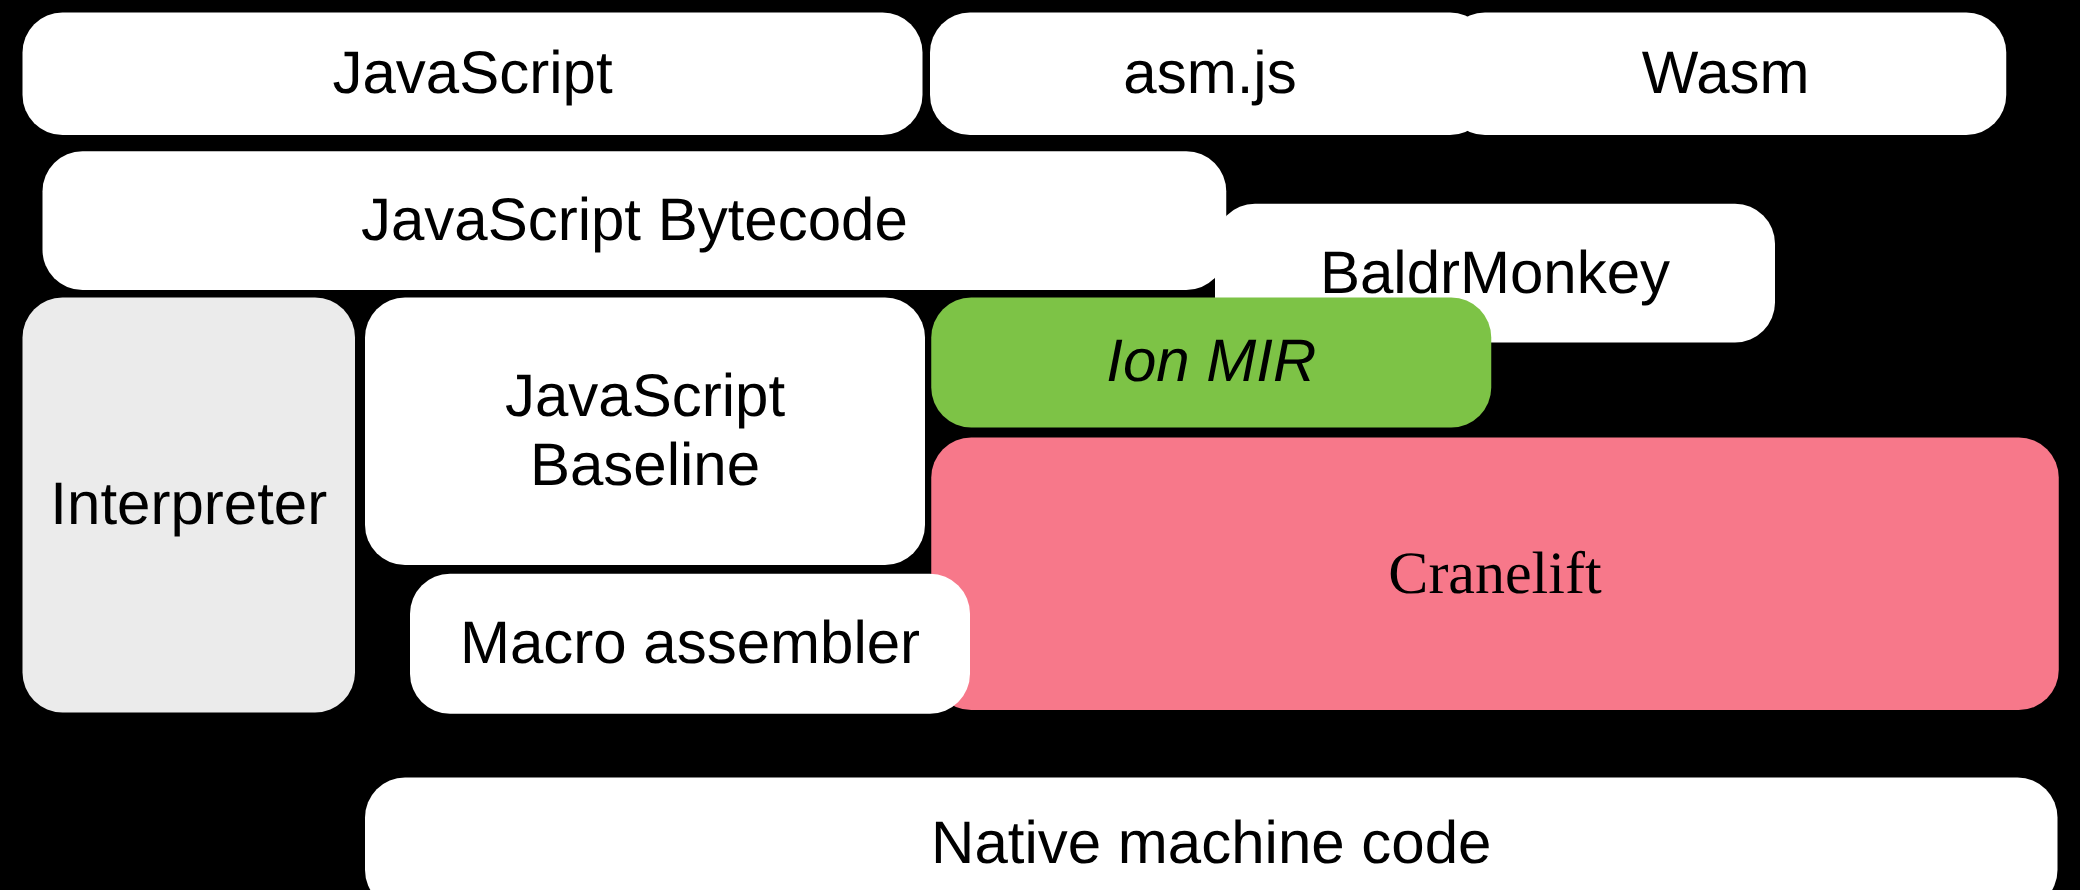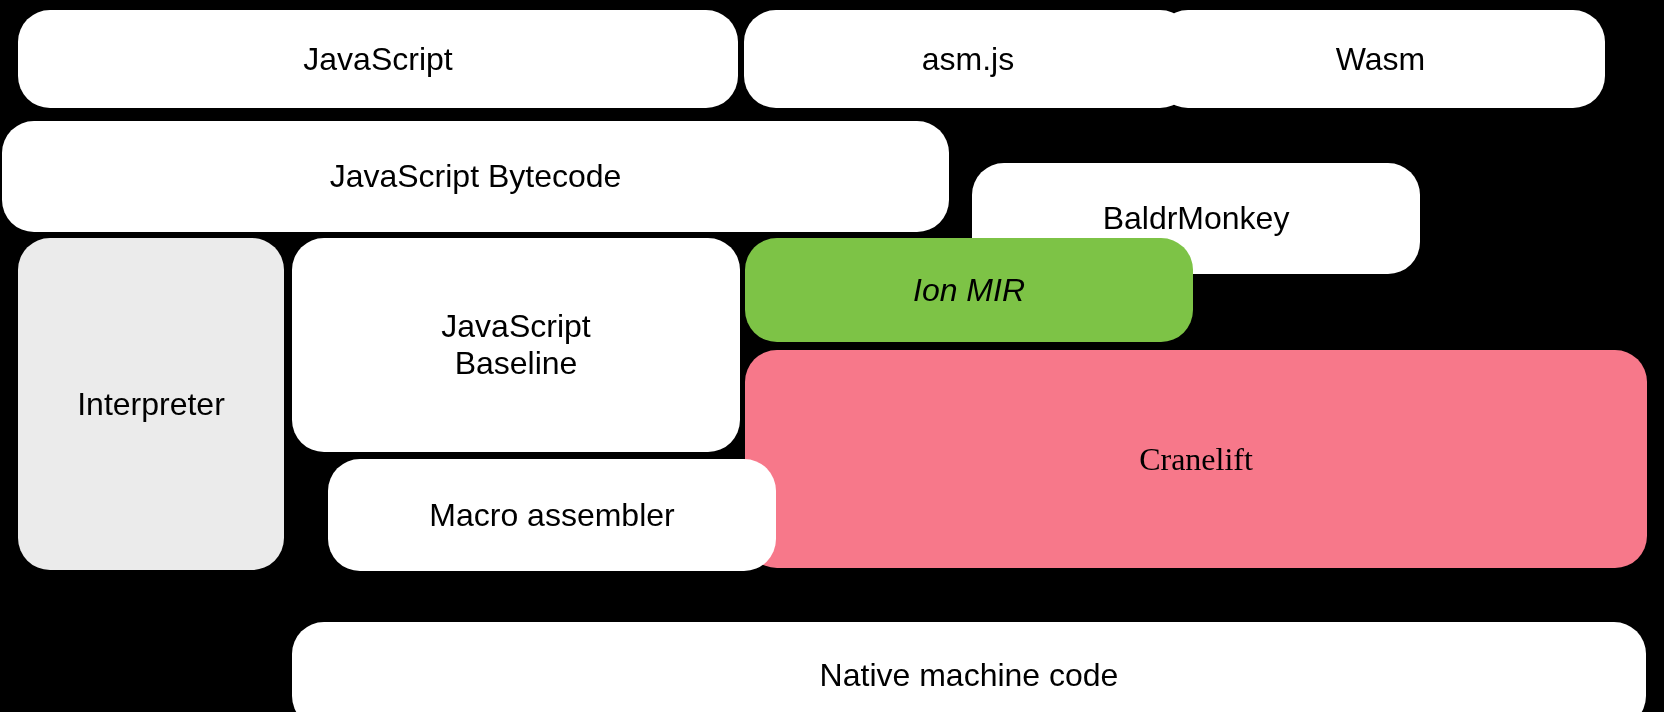--- a/index.html
+++ b/index.html
@@ -17,34 +17,34 @@
     background:var(--c-bg);
     overflow:hidden;
     font-family:"Liberation Sans","DejaVu Sans",sans-serif;
   }
   .node{
     position:absolute;
     box-sizing:border-box;
     background:var(--c-node);
     border-radius:32px;
     color:var(--c-text);
-    font-size:32px;
+    font-size:48px;
     line-height:1.15;
     display:flex;
     align-items:center;
     justify-content:center;
     text-align:center;
     white-space:nowrap;
   }
   .node.multiline{flex-direction:column;white-space:normal;}
   
   .n-javascript      {left:18px;   top:10px;  width:720px;  height:98px;}
   .n-asmjs           {left:744px;  top:10px;  width:448px;  height:98px;}
   .n-wasm            {left:1156px; top:10px;  width:449px;  height:98px;text-align:center;}
-  .n-bytecode        {left:2px;   top:121px; width:947px;  height:111px;}
+  .n-bytecode        {left:34px;   top:121px; width:947px;  height:111px;}
   .n-baldrmonkey     {left:972px;  top:121px; width:448px;  height:111px;margin-top:42px;}
   .n-interpreter     {left:18px;   top:238px; width:266px;  height:332px; background:var(--c-interpreter);}
   .n-baseline        {left:292px;  top:238px; width:448px;  height:214px;}
   .n-ion-mir         {left:745px;  top:238px; width:448px;  height:104px; background:var(--c-ion);font-style:italic;}
   .n-cranelift       {left:745px;  top:350px; width:902px;  height:218px; background:var(--c-cranelift);font-family:Liberation Serif, serif;}
   .n-macro-assembler {left:292px;  top:459px; width:448px;  height:112px;margin-left:36px;}
   .n-native          {left:292px;  top:578px; width:1354px; height:106px;margin-top:44px;}
 </style>
 </head>
 <body>

